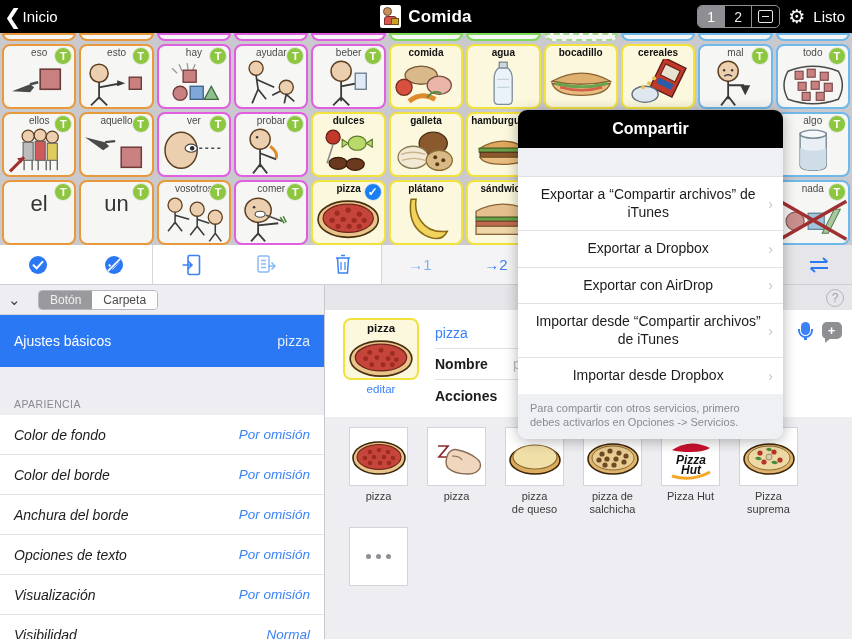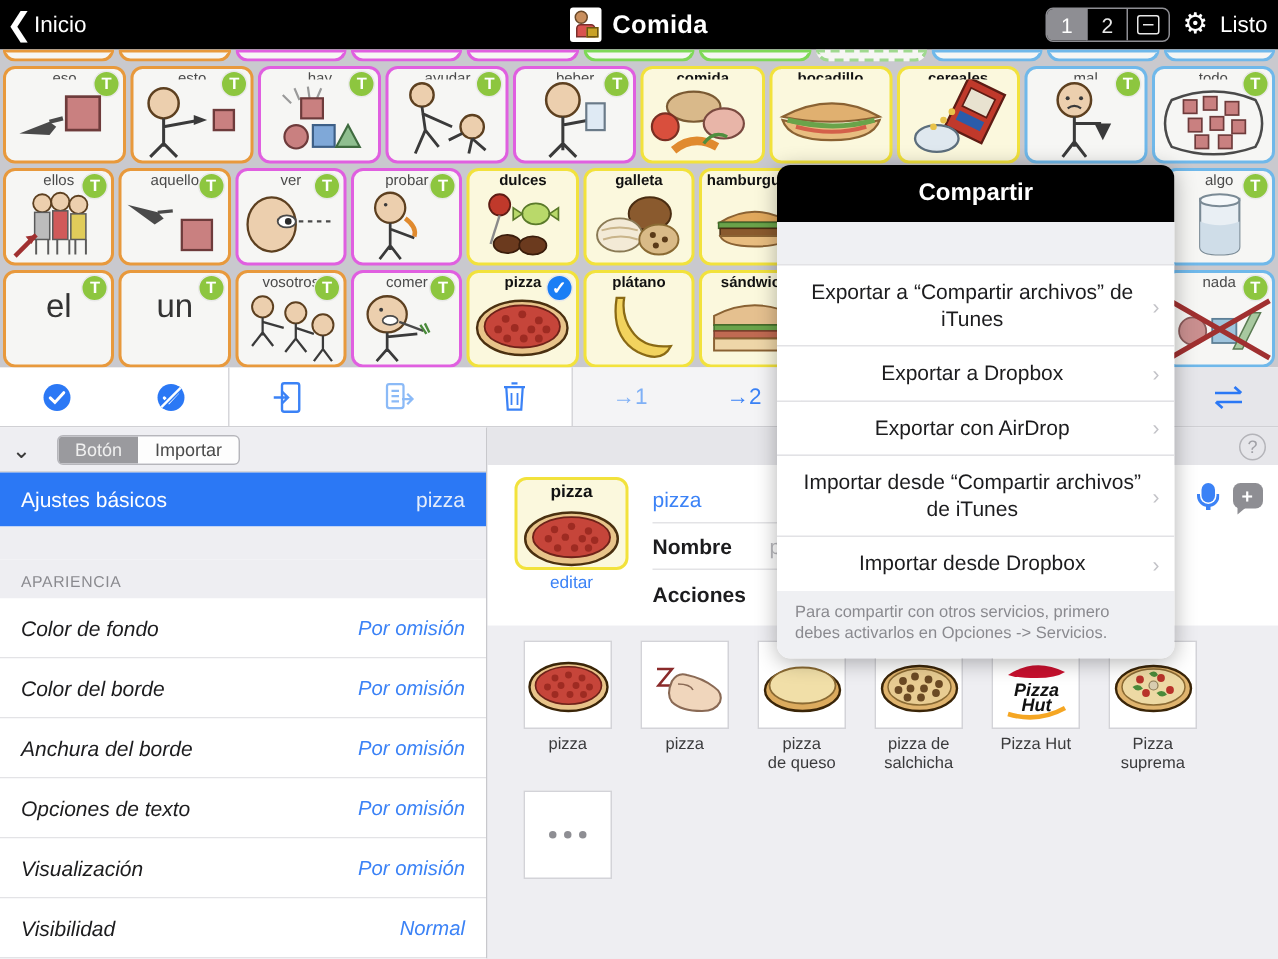--- a/index.html
+++ b/index.html
@@ -98,21 +98,21 @@
   .lp-head{
     height:30px; display:flex; align-items:center; background:#eeeef2;
     border-bottom:1px solid #d5d5d9; padding:0 8px;
   }
   .lp-chev{ font-size:15px; color:#3a3a3a; width:30px; }
   .segctl{ display:flex; border-radius:4px; overflow:hidden; height:20px; border:1px solid #b6b6bb;}
   .segctl div{ padding:0 11px; font-size:12px; display:flex;align-items:center;justify-content:center; cursor:pointer;}
   .segctl div.sel{ background:#9a9a9e; color:#f0f0f0; }
   .segctl div:not(.sel){ background:#fdfdfd; color:#4a4a4a; }
   .lp-selrow{
-    height:36px; background:#2b78f5; color:#fff; display:flex; align-items:center;
+    height:52px; background:#2b78f5; color:#fff; display:flex; align-items:center;
     justify-content:space-between; padding:0 14px; font-size:14px; cursor:pointer;
   }
   .lp-selrow .v{ color:#e3ecfb; }
   .lp-gap{ height:22px; background:#eeeef2;}
   .lp-sec{
     height:26px; background:#eeeef2; display:flex; align-items:flex-end;
     padding:0 14px 5px; font-size:10.5px; color:#8a8a8f; letter-spacing:.4px;
   }
   .lp-row{
     height:40px; display:flex; align-items:center; justify-content:space-between;
@@ -301,20 +301,30 @@
           <svg width="100%" height="100%" viewBox="0 0 70 44">
               <ellipse cx="30" cy="14" rx="16" ry="9" fill="#d9b98a" stroke="#7a5a33" stroke-width="1.3"></ellipse>
               <circle cx="13" cy="26" r="8" fill="#d94f3d" stroke="#7a2f22" stroke-width="1.3"></circle>
               <ellipse cx="48" cy="24" rx="12" ry="9" fill="#e8b5a8" stroke="#7a4a40" stroke-width="1.3"></ellipse>
               <path d="M18 40 q12 -10 26 -2" stroke="#e08a2e" stroke-width="5" fill="none"></path>
               <path d="M36 36 q6 -8 14 -4" stroke="#4f8f3f" stroke-width="2" fill="none"></path>
             </svg>
         </div>
       </div>
       <div class="cell bold" style="border-color:#f2e23c;background:#fbf8dd">
+        <div class="cap">agua</div>
+        <div class="art">
+          <svg width="100%" height="100%" viewBox="0 0 70 44">
+              <rect x="31" y="1" width="8" height="6" fill="#cfd8de" stroke="#6b7a85" stroke-width="1.1"></rect>
+              <path d="M30 7 h10 q4 4 4 10 v22 q0 4 -4 4 h-10 q-4 0 -4 -4 v-22 q0 -6 4 -10 z" fill="#eaf3f9" stroke="#7d8d98" stroke-width="1.3"></path>
+              <path d="M29 18 h12 M29 26 h12" stroke="#b9cdd9" stroke-width="1.2"></path>
+            </svg>
+        </div>
+      </div>
+      <div class="cell bold" style="border-color:#f2e23c;background:#fbf8dd">
         <div class="cap">bocadillo</div>
         <div class="art">
           <svg width="100%" height="100%" viewBox="0 0 70 44">
               <path d="M6 20 q30 -16 58 0 q-30 6 -58 0 z" fill="#e0b070" stroke="#8a6233" stroke-width="1.3"></path>
               <path d="M6 22 q30 8 58 0 q-4 12 -29 12 q-25 0 -29 -12 z" fill="#e8bd80" stroke="#8a6233" stroke-width="1.3"></path>
               <path d="M9 22 q28 7 52 0" stroke="#6aa34a" stroke-width="3" fill="none"></path>
               <path d="M14 26 q22 6 42 0" stroke="#d4604a" stroke-width="2.4" fill="none"></path>
             </svg>
         </div>
       </div>
@@ -626,21 +636,21 @@
           <path d="M2 6 h17 M15 2 l4.5 4 M20 12 H3 M7 16 L2.5 12"></path>
         </svg>
     </div>
   </div>
 
   <div class="leftpanel">
     <div class="lp-head">
       <span class="lp-chev">⌄</span>
       <div class="segctl">
         <div class="sel">Botón</div>
-        <div>Importar</div>
+        <div>Carpeta</div>
       </div>
     </div>
     <div class="lp-selrow">
       <span>Ajustes básicos</span>
       <span class="v">pizza</span>
     </div>
     <div class="lp-gap"></div>
     <div class="lp-sec">APARIENCIA</div>
     <div class="lp-row">
       <span>Color de fondo</span>

